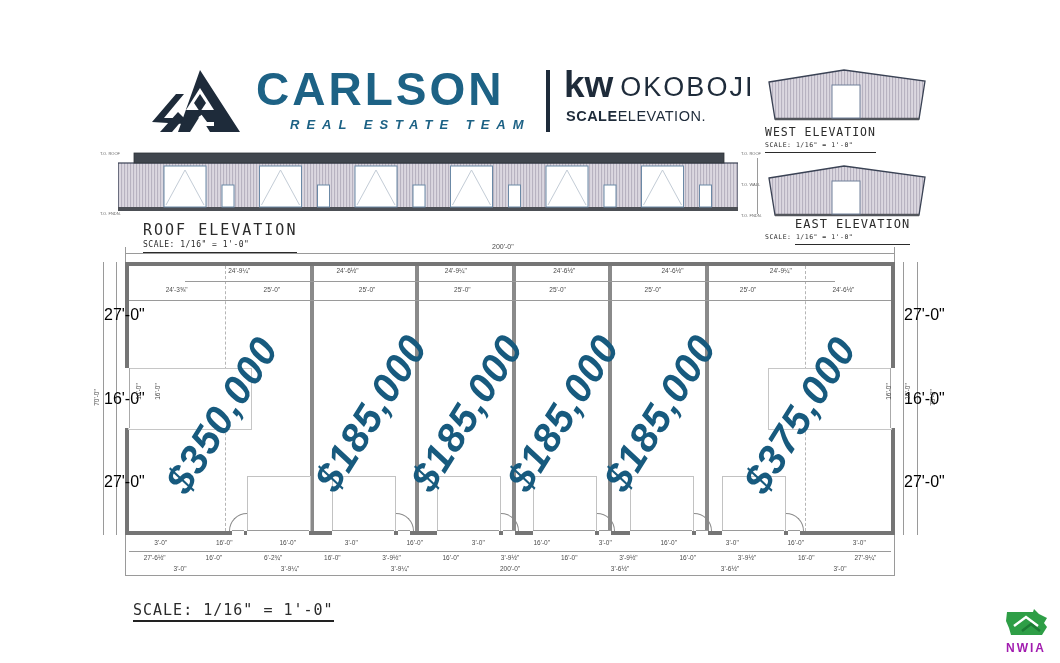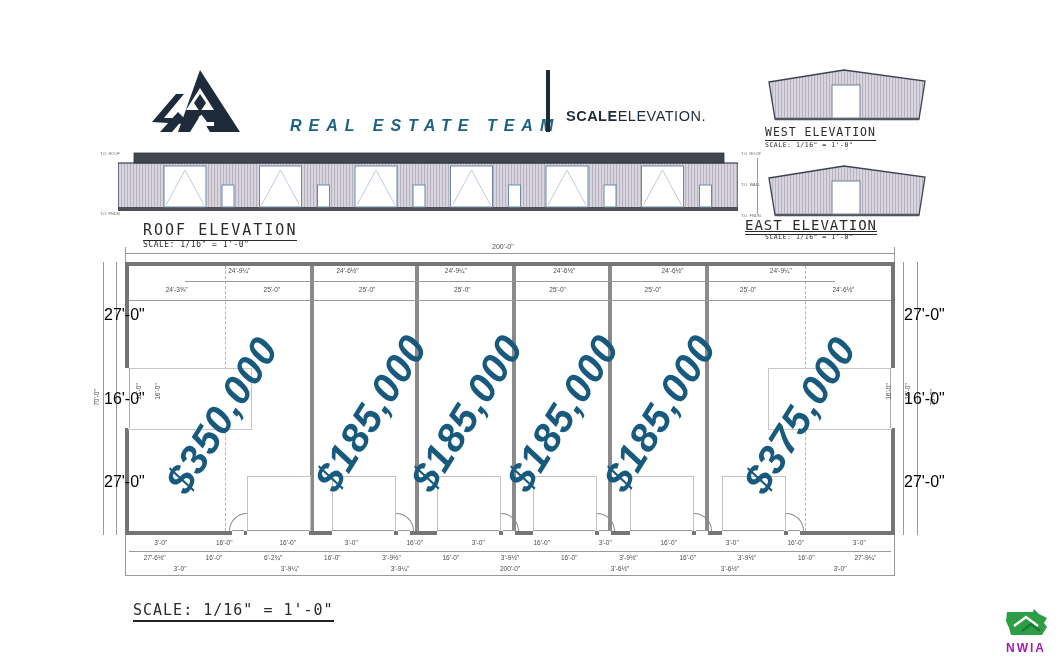--- a/index.html
+++ b/index.html
@@ -3,35 +3,35 @@
 <meta charset="utf-8">
 <style>
   html,body{margin:0;padding:0;background:#fff;}
   #canvas{position:relative;width:1060px;height:663px;background:#fff;overflow:hidden;
           font-family:"Liberation Sans",sans-serif;}
   .abs{position:absolute;}
 
   
   .brand-name{left:256px;top:62px;font-size:46px;font-weight:800;letter-spacing:3px;
               color:#1d6285;font-family:"Liberation Sans",sans-serif;}
-  .brand-tagline{left:290px;top:117px;font-size:16px;font-style:italic;font-weight:700;
+  .brand-tagline{left:290px;top:117px;font-size:13px;font-style:italic;font-weight:700;
                  letter-spacing:7px;color:#1d6285;}
   .brand-divider{left:546px;top:70px;width:4px;height:62px;background:#1e2b3a;}
   .kw-row{left:564px;top:70px;display:flex;align-items:flex-end;color:#1e2b3a;}
   .kw-mark{font-size:37px;font-weight:800;line-height:.8;letter-spacing:0;}
   .kw-market{font-size:27px;font-weight:500;letter-spacing:2px;margin-left:7px;line-height:.9;}
   .kw-sub{left:566px;top:108px;font-size:14.5px;color:#1e2b3a;letter-spacing:.5px;}
   .kw-sub b{font-weight:700;}
 
   
   .arch-title{font-family:"DejaVu Sans Mono",monospace;color:#2b2b2b;white-space:nowrap;}
-  .u{border-bottom:1.5px solid #2b2b2b;padding-bottom:1px;}
+  .u{border-bottom:1.5px solid #2b2b2b;padding-bottom:13px;}
   .west-title{left:765px;top:125px;font-size:11.5px;letter-spacing:1px;}
   .west-scale{left:765px;top:141px;font-size:6.5px;letter-spacing:.5px;}
-  .east-title{left:745px;top:217px;font-size:14px;letter-spacing:1px;text-decoration:underline;}
+  .east-title{left:795px;top:217px;font-size:12px;letter-spacing:1px;}
   .east-scale{left:765px;top:233px;font-size:6.5px;letter-spacing:.5px;}
   .south-title{left:143px;top:221px;font-size:15px;letter-spacing:2px;}
   .south-scale{left:143px;top:240px;font-size:8px;letter-spacing:.5px;}
   .main-title{left:133px;top:578px;font-size:18px;letter-spacing:2px;border-bottom:2px solid #222;padding-bottom:1px;}
   .main-scale{left:133px;top:601px;font-size:15px;letter-spacing:1px;border-bottom:2px solid #222;padding-bottom:1px;}
 
   
   .marker{font-size:4px;color:#666;line-height:1;white-space:nowrap;}
   .mcol{display:flex;flex-direction:column;justify-content:space-between;}
 
@@ -84,22 +84,27 @@
 <div id="canvas">
 
   <svg class="abs" style="left:148px;top:66px;" width="104" height="72" viewBox="0 0 104 72">
     <path d="M52 4 L92 66 L62 66 L52 50 L42 66 L30 66 Z" fill="#1e2b3a"></path>
     <path d="M52 22 L66 44 L38 44 Z" fill="#fff"></path>
     <path d="M52 28 l6 9 -6 9 -6 -9 Z" fill="#1e2b3a"></path>
     <path d="M4 56 L28 28 L36 28 L16 52 L40 52 L36 58 Z" fill="#1e2b3a"></path>
     <path d="M12 66 L30 46 L36 52 L24 66 Z" fill="#1e2b3a"></path>
     <path d="M52 50 L58 58 L66 58" fill="none" stroke="#fff" stroke-width="4"></path>
   </svg>
+  <div class="abs brand-name">CARLSON</div>
   <div class="abs brand-tagline">REAL ESTATE TEAM</div>
   <div class="abs brand-divider"></div>
+  <div class="abs kw-row">
+    <span class="kw-mark">kw</span>
+    <span class="kw-market">OKOBOJI</span>
+  </div>
   <div class="abs kw-sub">
     <b>SCALE</b><span>ELEVATION.</span>
   </div>
 
   <svg class="abs" style="left:766px;top:67px;" width="162" height="58" viewBox="0 0 162 58">
     <defs>
         <pattern id="st1" width="3" height="4" patternUnits="userSpaceOnUse">
       <rect width="3" height="4" fill="#dbd7e0"></rect>
           <line x1="0.6" y1="0" x2="0.6" y2="4" stroke="#a9a3b4" stroke-width="0.8"></line>
     </pattern>

